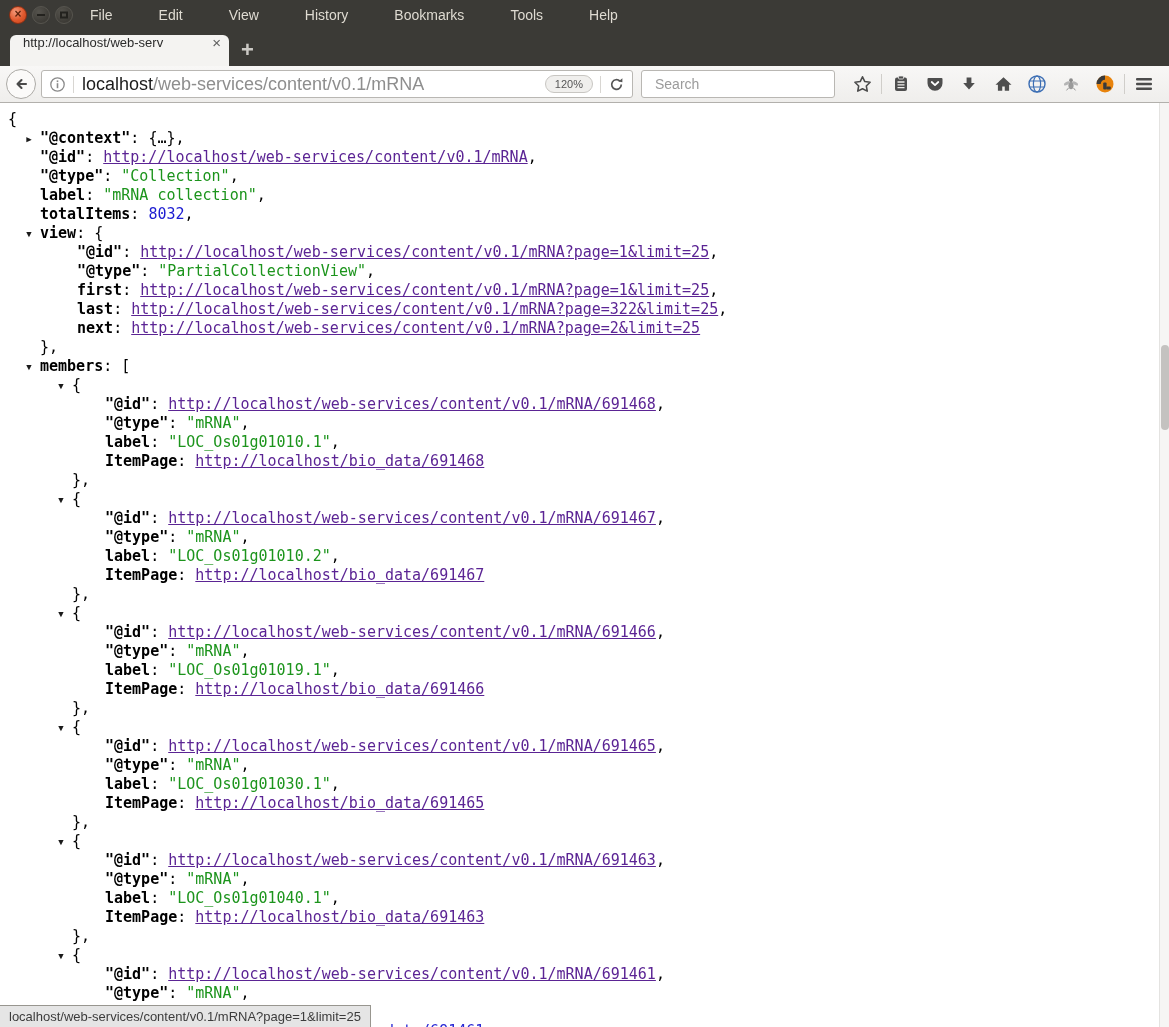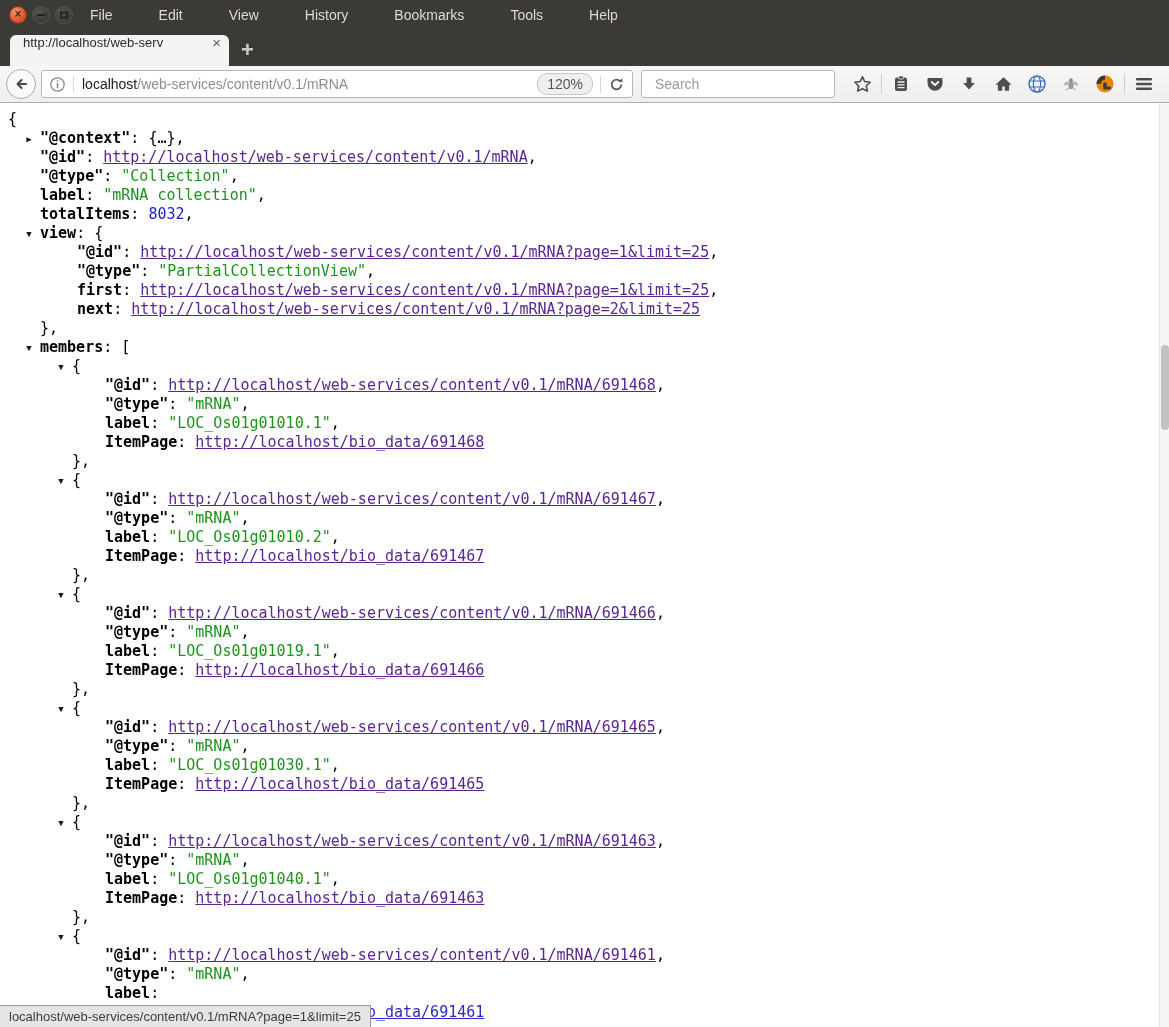--- a/index.html
+++ b/index.html
@@ -31,24 +31,24 @@
   .tab-close { color:#5F5F5F; font-size:15px; line-height:15px; margin-left:5px; cursor:pointer; }
   .newtab { position:absolute; left:241px; bottom:3px; color:#CBC9C5; font-size:22px; font-weight:bold; cursor:pointer; }
 
   
   .navbar { height:37px; background:linear-gradient(#F8F7F6,#EFEEEC); border-bottom:1px solid #B2B0AC; position:relative; }
   .backbtn { position:absolute; left:6px; top:3px; width:30px; height:30px; border-radius:50%;
              background:#FBFAF9; border:1px solid #ACAAA6; display:flex; align-items:center; justify-content:center; cursor:pointer; }
   .urlbar { position:absolute; left:41px; top:4px; width:592px; height:28px; background:#fff;
             border:1px solid #B9B7B3; border-radius:3px; display:flex; align-items:center; }
   .vsep { width:1px; height:17px; background:#D8D6D2; }
-  .url-text { flex:1; margin-left:8px; font-size:14px; white-space:nowrap; overflow:hidden; cursor:text; }
+  .url-text { flex:1; margin-left:8px; font-size:18px; white-space:nowrap; overflow:hidden; cursor:text; }
   .url-domain { color:#1C1C1C; }
   .url-path { color:#8E8E8E; }
-  .zoom-badge { font-size:14px; color:#565656; background:#F0EFED; border:1px solid #C8C6C2;
+  .zoom-badge { font-size:11px; color:#565656; background:#F0EFED; border:1px solid #C8C6C2;
                 border-radius:10px; padding:2px 9px; margin-right:7px; white-space:nowrap; cursor:pointer; }
   .reload { margin:0 8px; display:flex; cursor:pointer; }
   .searchbox { position:absolute; left:641px; top:4px; width:194px; height:28px; background:#fff;
                border:1px solid #B9B7B3; border-radius:3px; display:flex; align-items:center; padding:1px 7px; }
   .searchbox input { border:none; outline:none; flex:1; font-size:14px; margin-left:6px;
                      font-family:"Liberation Sans", sans-serif; color:#333; background:transparent; }
   .searchbox input::placeholder { color:#9B9B9B; }
   .nav-icons { position:absolute; left:845px; top:4px; height:28px; display:flex; align-items:center; }
   .nav-icon { width:34px; height:26px; display:flex; align-items:center; justify-content:center; cursor:pointer; }
   .icon-sep { width:1px; height:20px; background:#D0CECA; margin:0 2px; }
@@ -233,20 +233,21 @@
       <div class="line l1"><span class="key">totalItems</span><span class="punct">: </span><span class="num">8032</span><span class="punct">,</span></div>
 
       <div class="line l1"><span class="toggle">▼</span><span class="key">view</span><span class="punct">: </span><span class="punct">{</span></div>
 
       <div class="line l1v"><span class="key">"@id"</span><span class="punct">: </span><a class="link">http://localhost/web-services/content/v0.1/mRNA?page=1&amp;limit=25</a><span class="punct">,</span></div>
 
       <div class="line l1v"><span class="key">"@type"</span><span class="punct">: </span><span class="str">"PartialCollectionView"</span><span class="punct">,</span></div>
 
       <div class="line l1v"><span class="key">first</span><span class="punct">: </span><a class="link">http://localhost/web-services/content/v0.1/mRNA?page=1&amp;limit=25</a><span class="punct">,</span></div>
 
+      <div class="line l1v"><span class="key">last</span><span class="punct">: </span><a class="link">http://localhost/web-services/content/v0.1/mRNA?page=322&amp;limit=25</a><span class="punct">,</span></div>
 
       <div class="line l1v"><span class="key">next</span><span class="punct">: </span><a class="link">http://localhost/web-services/content/v0.1/mRNA?page=2&amp;limit=25</a></div>
 
       <div class="line l1"><span class="punct">},</span></div>
 
       <div class="line l1"><span class="toggle">▼</span><span class="key">members</span><span class="punct">: </span><span class="punct">[</span></div>
 
       <div id="members-list">
   <div class="line mem-open"><span class="toggle">▼</span><span class="punct">{</span></div>
   <div class="line mem-prop"><span class="key">"@id"</span><span class="punct">: </span><a class="link">http://localhost/web-services/content/v0.1/mRNA/691468</a><span class="punct">,</span></div>

